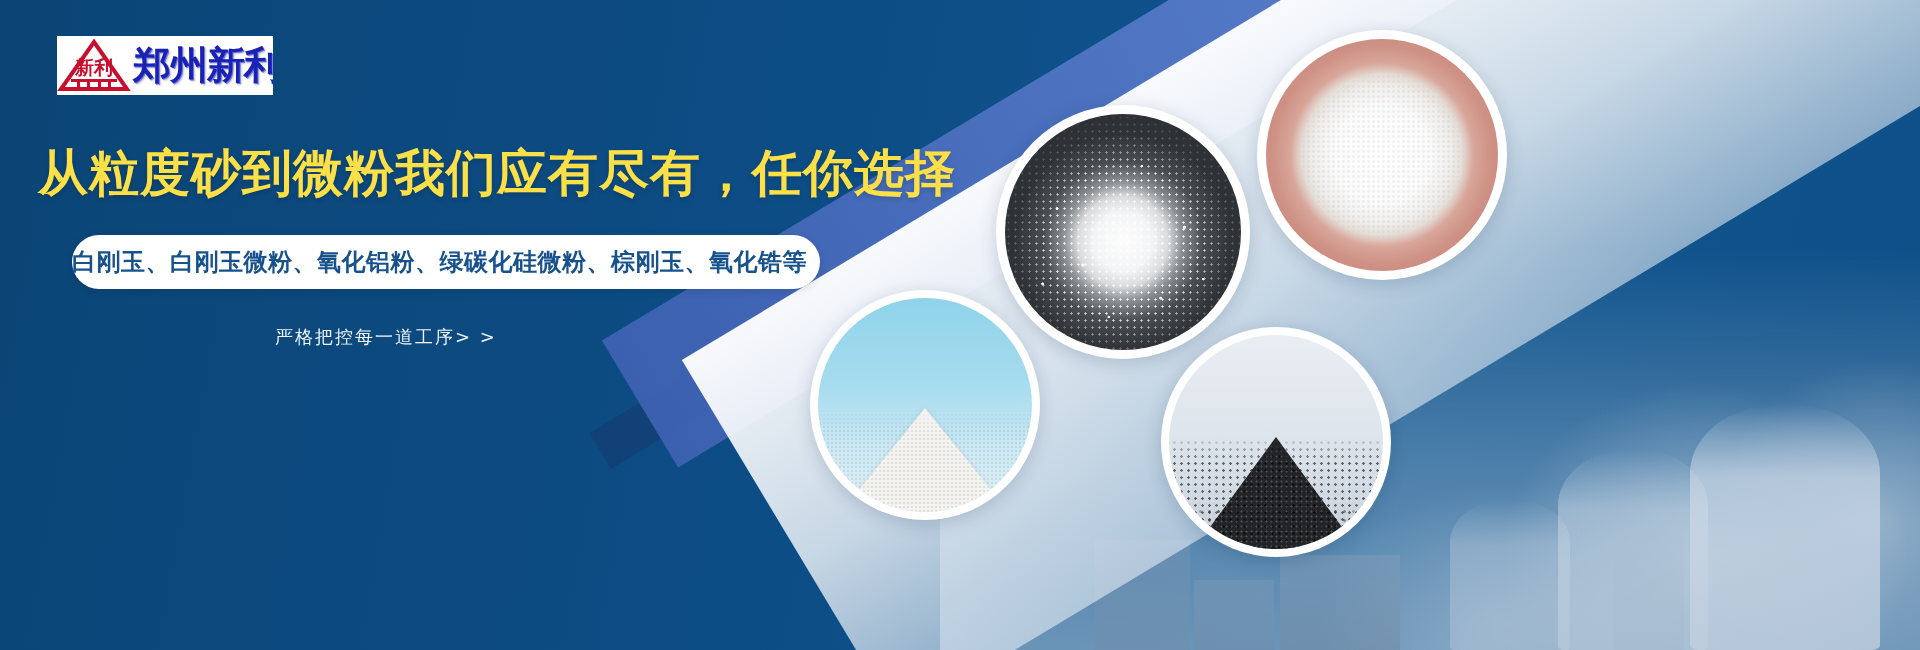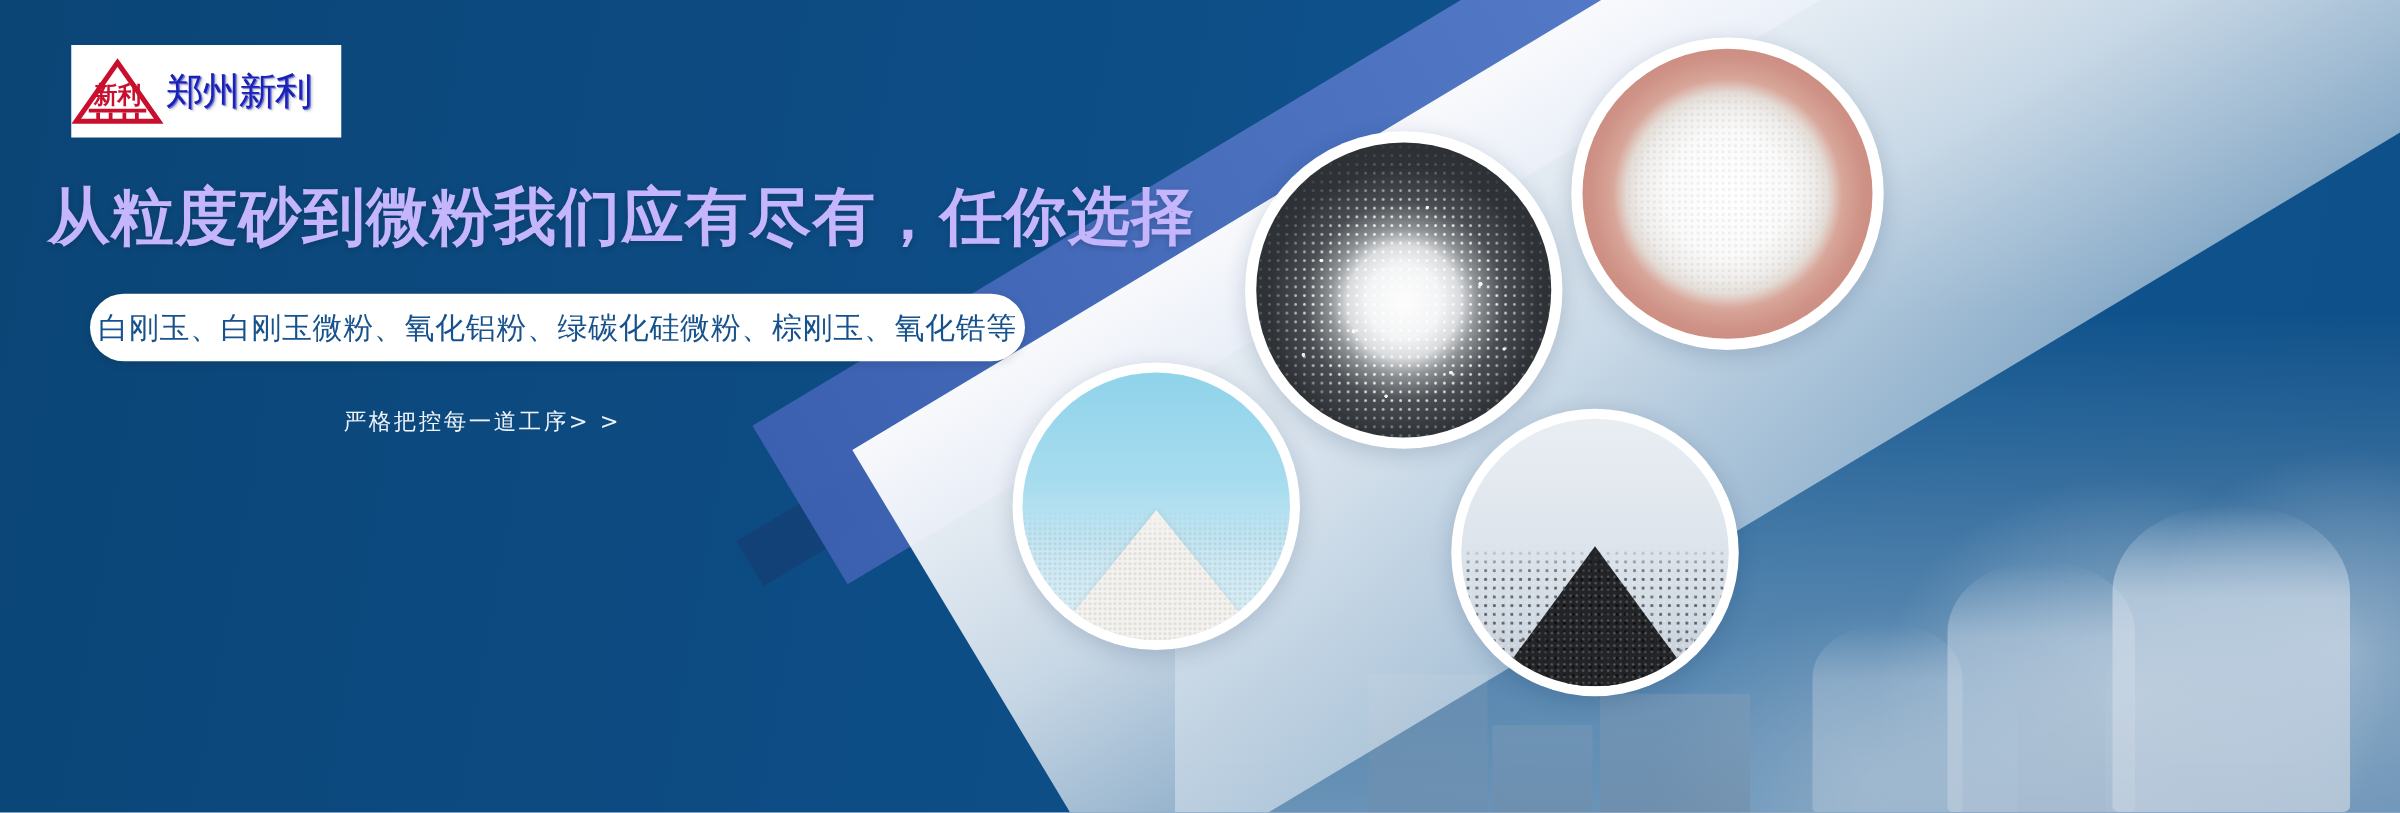--- a/index.html
+++ b/index.html
@@ -88,72 +88,73 @@
     transform-origin: left center;
     background: linear-gradient(180deg, rgba(255,255,255,.96) 0%, rgba(247,250,253,.80) 55%, rgba(240,246,251,.55) 100%);
   }
 
   
   .logo-box {
     position: absolute;
     left: 57px;
     top: 36px;
     width: 216px;
-    height: 74px;
+    height: 59px;
     background: #ffffff;
     display: flex;
     align-items: center;
     overflow: hidden;
   }
   .logo-mark {
     position: relative;
     width: 74px;
     height: 59px;
     flex: 0 0 74px;
   }
   .logo-mark svg { position: absolute; left: 0; top: 0; }
   .logo-name {
     font-family: "DejaVu Sans", "Liberation Sans", sans-serif;
-    font-weight: 400;
-    font-size: 30px;
+    font-weight: 700;
+    font-size: 38px;
     letter-spacing: -1px;
     color: #1a22b4;
     text-shadow: 1px 1px 0 #6f76e0, 2px 2px 2px rgba(0,0,0,.22);
     white-space: nowrap;
     padding-left: 2px;
   }
 
   
   .headline {
     position: absolute;
     left: 38px;
     top: 143px;
     font-family: "DejaVu Sans", "Liberation Sans", sans-serif;
     font-weight: 700;
     font-size: 50px;
     line-height: 60px;
-    color: #c4b5fd;
+    color: #fde047;
     letter-spacing: 1px;
     white-space: nowrap;
     text-shadow: 0 2px 5px rgba(0,0,0,.18);
   }
 
   
   .pill {
     position: absolute;
     left: 72px;
     top: 235px;
     width: 748px;
     height: 54px;
     background: #ffffff;
     border-radius: 27px;
     display: flex;
     align-items: center;
-    justify-content: center;
+    justify-content: flex-start;
     box-shadow: 0 2px 8px rgba(0,0,0,.12);
+    font-weight: bold;
   }
   .pill-text {
     font-family: "DejaVu Sans", "Liberation Sans", sans-serif;
     font-size: 24px;
     color: #17528c;
     letter-spacing: .5px;
     white-space: nowrap;
   }
 
   

